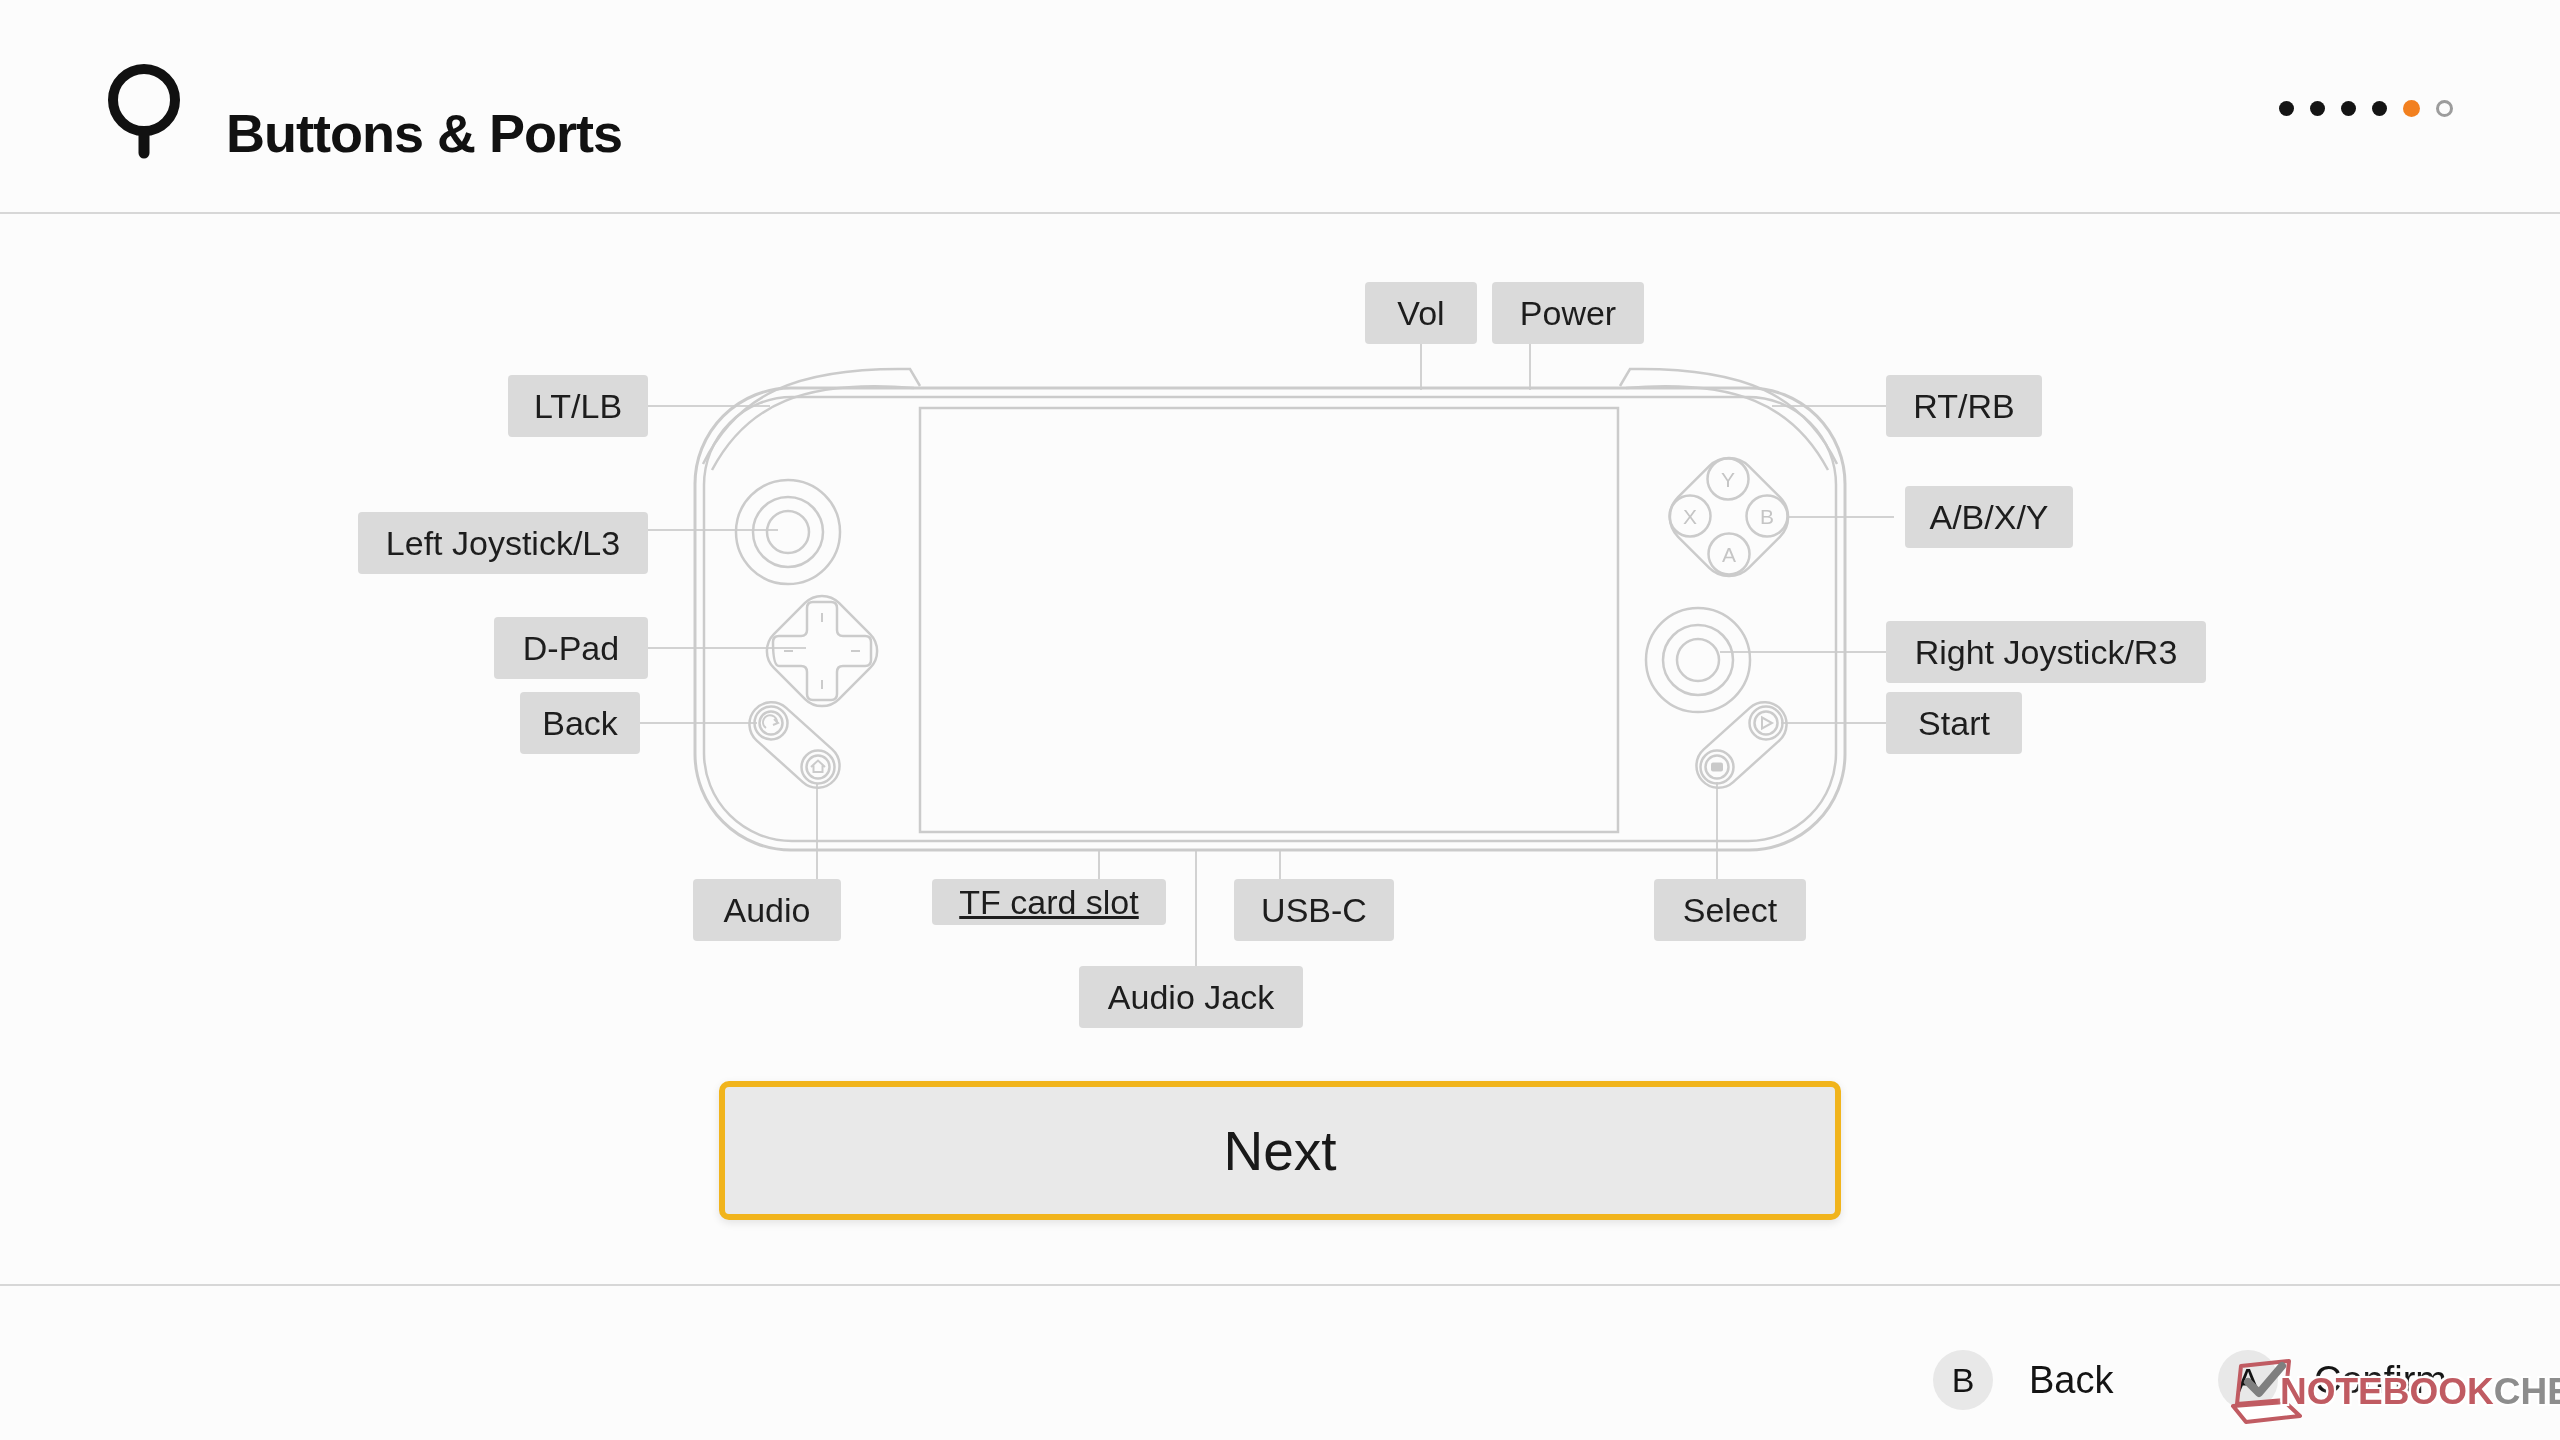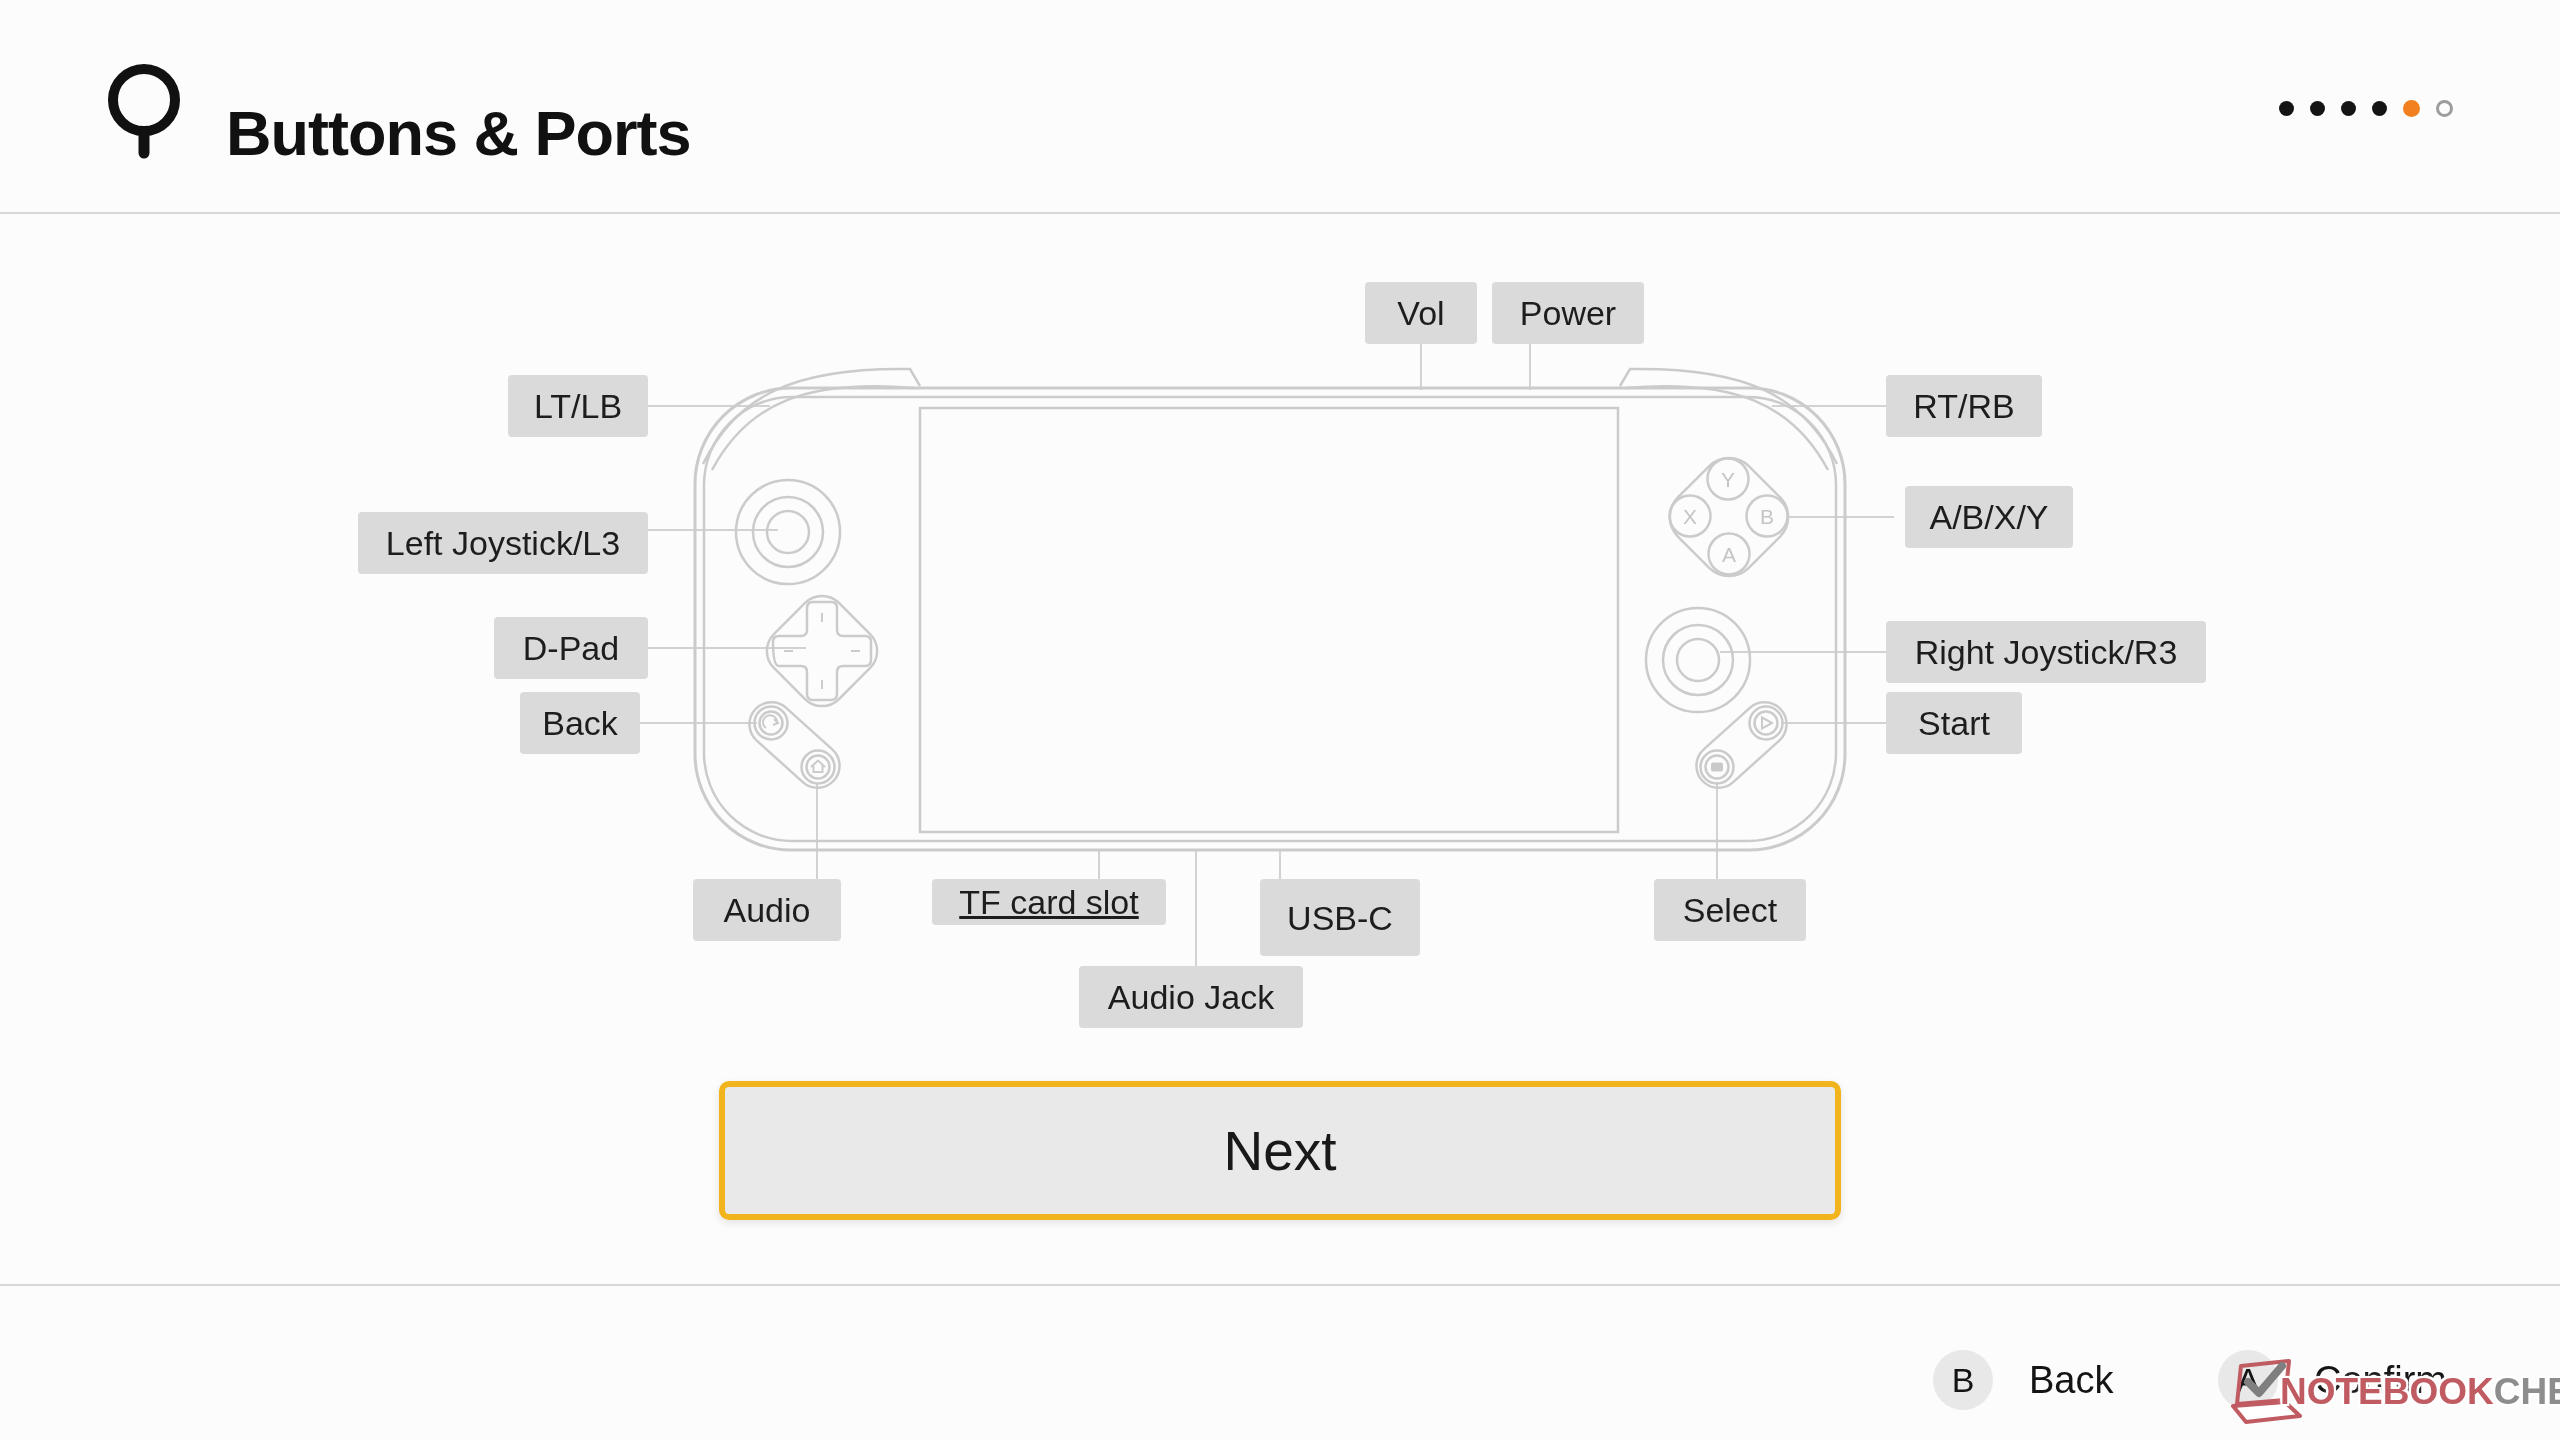--- a/index.html
+++ b/index.html
@@ -6,21 +6,21 @@
   body{
     width:2560px;height:1440px;position:relative;overflow:hidden;
     background:#fcfcfc;
     font-family:"Liberation Sans","DejaVu Sans",sans-serif;
     color:#141414;
   }
   
   .header-divider{position:absolute;left:0;top:212px;width:2560px;height:2px;background:#d7d7d7;}
   .logo{position:absolute;left:104px;top:56px;}
   .page-title{
-    position:absolute;left:226px;top:100px;font-size:63px;line-height:66px;
+    position:absolute;left:226px;top:100px;font-size:54px;line-height:66px;
     font-weight:700;letter-spacing:-1px;color:#111;white-space:nowrap;
   }
   .pagination{position:absolute;left:2279px;top:99px;height:18px;display:flex;align-items:center;gap:16px;}
   .dot{width:15px;height:15px;border-radius:50%;background:#141414;}
   .dot.active{width:17px;height:17px;background:#f2801f;}
   .dot.empty{width:11px;height:11px;background:transparent;border:3px solid #9c9c9c;}
   
   .diagram-svg{position:absolute;left:0;top:0;}
   
   .lbl{
@@ -29,21 +29,21 @@
     font-size:34px;color:#1d1d1d;white-space:nowrap;line-height:1;
   }
   .lbl-vol{left:1365px;top:282px;width:112px;height:62px;}
   .lbl-power{left:1492px;top:282px;width:152px;height:62px;}
   .lbl-ltlb{left:508px;top:375px;width:140px;height:62px;}
   .lbl-leftjoy{left:358px;top:499px;width:290px;height:62px;margin-top:13px;}
   .lbl-dpad{left:494px;top:617px;width:154px;height:62px;}
   .lbl-back{left:520px;top:692px;width:120px;height:62px;}
   .lbl-home{left:693px;top:879px;width:148px;height:62px;}
   .lbl-tf{left:932px;top:879px;width:234px;height:46px;text-decoration:underline;}
-  .lbl-usbc{left:1260px;top:879px;width:160px;height:77px;}
+  .lbl-usbc{left:1234px;top:879px;width:160px;height:62px;}
   .lbl-audio{left:1079px;top:966px;width:224px;height:62px;}
   .lbl-select{left:1654px;top:879px;width:152px;height:62px;}
   .lbl-start{left:1886px;top:692px;width:136px;height:62px;}
   .lbl-rtrb{left:1886px;top:375px;width:156px;height:62px;}
   .lbl-abxy{left:1894px;top:486px;width:168px;height:62px;margin-left:11px;}
   .lbl-rightjoy{left:1886px;top:621px;width:320px;height:62px;}
   
   .next-btn{
     position:absolute;left:719px;top:1081px;width:1122px;height:139px;
     background:#e9e9e9;border:6px solid #f1b41c;border-radius:10px;

